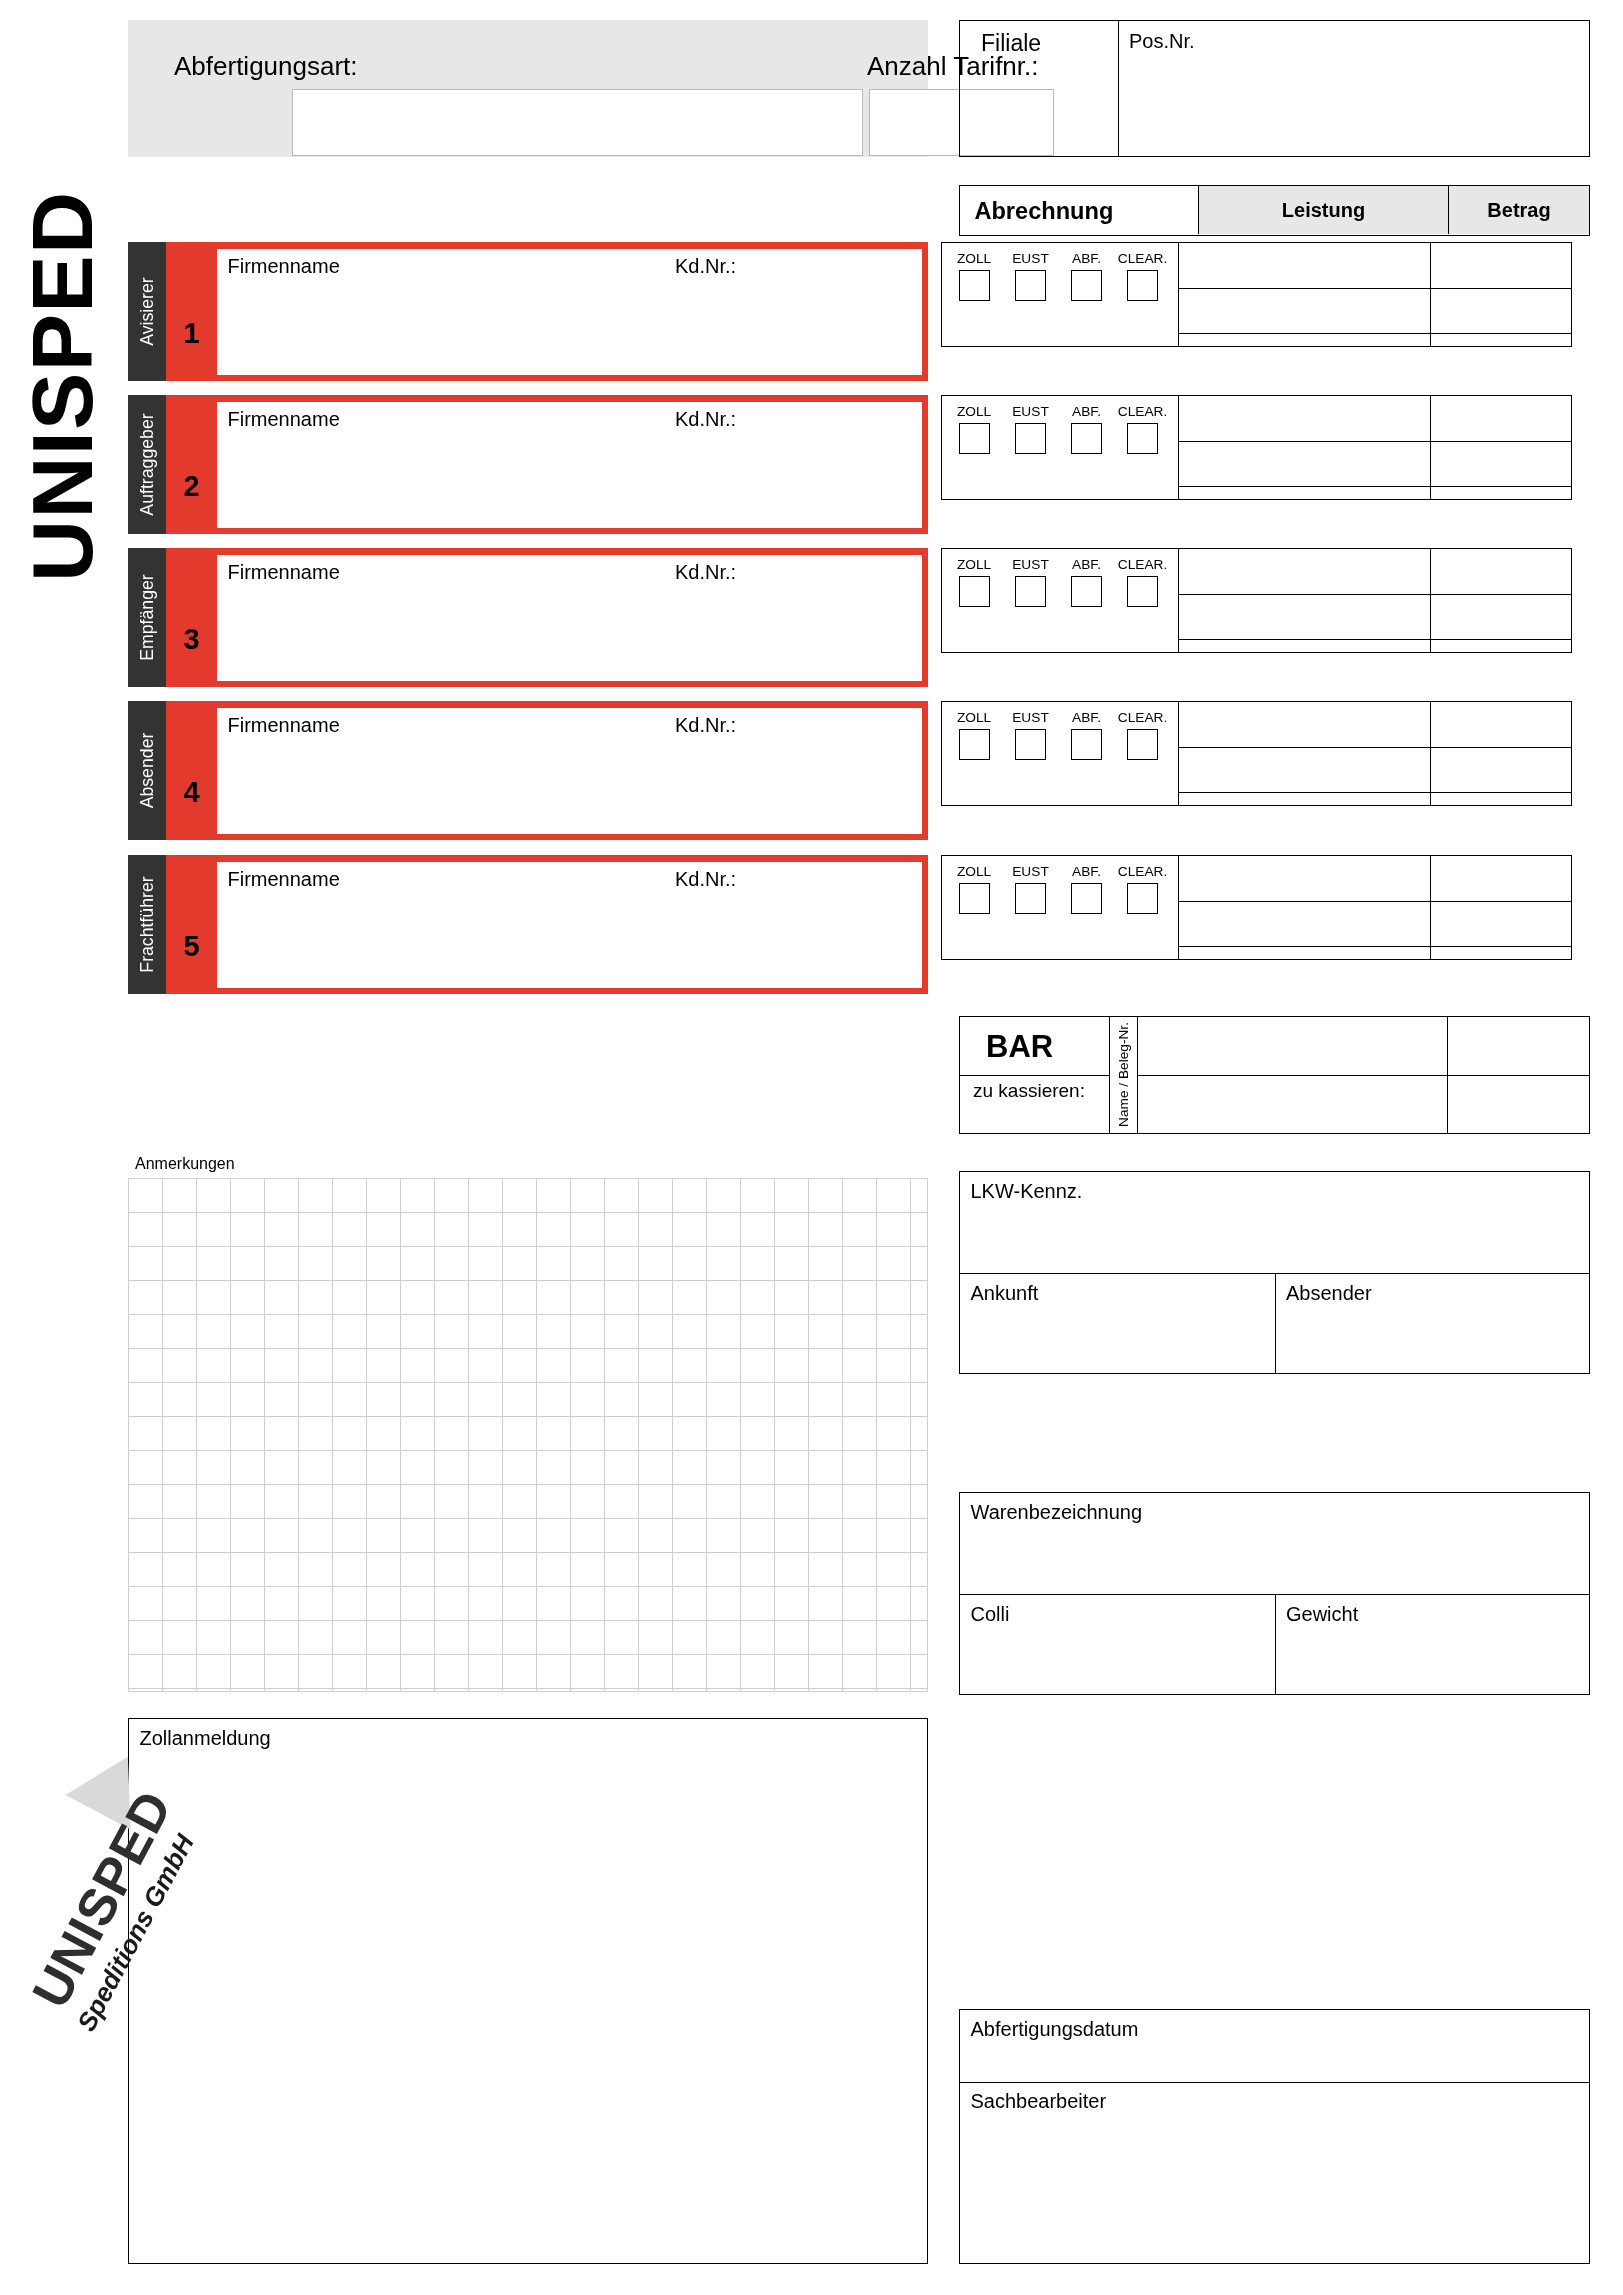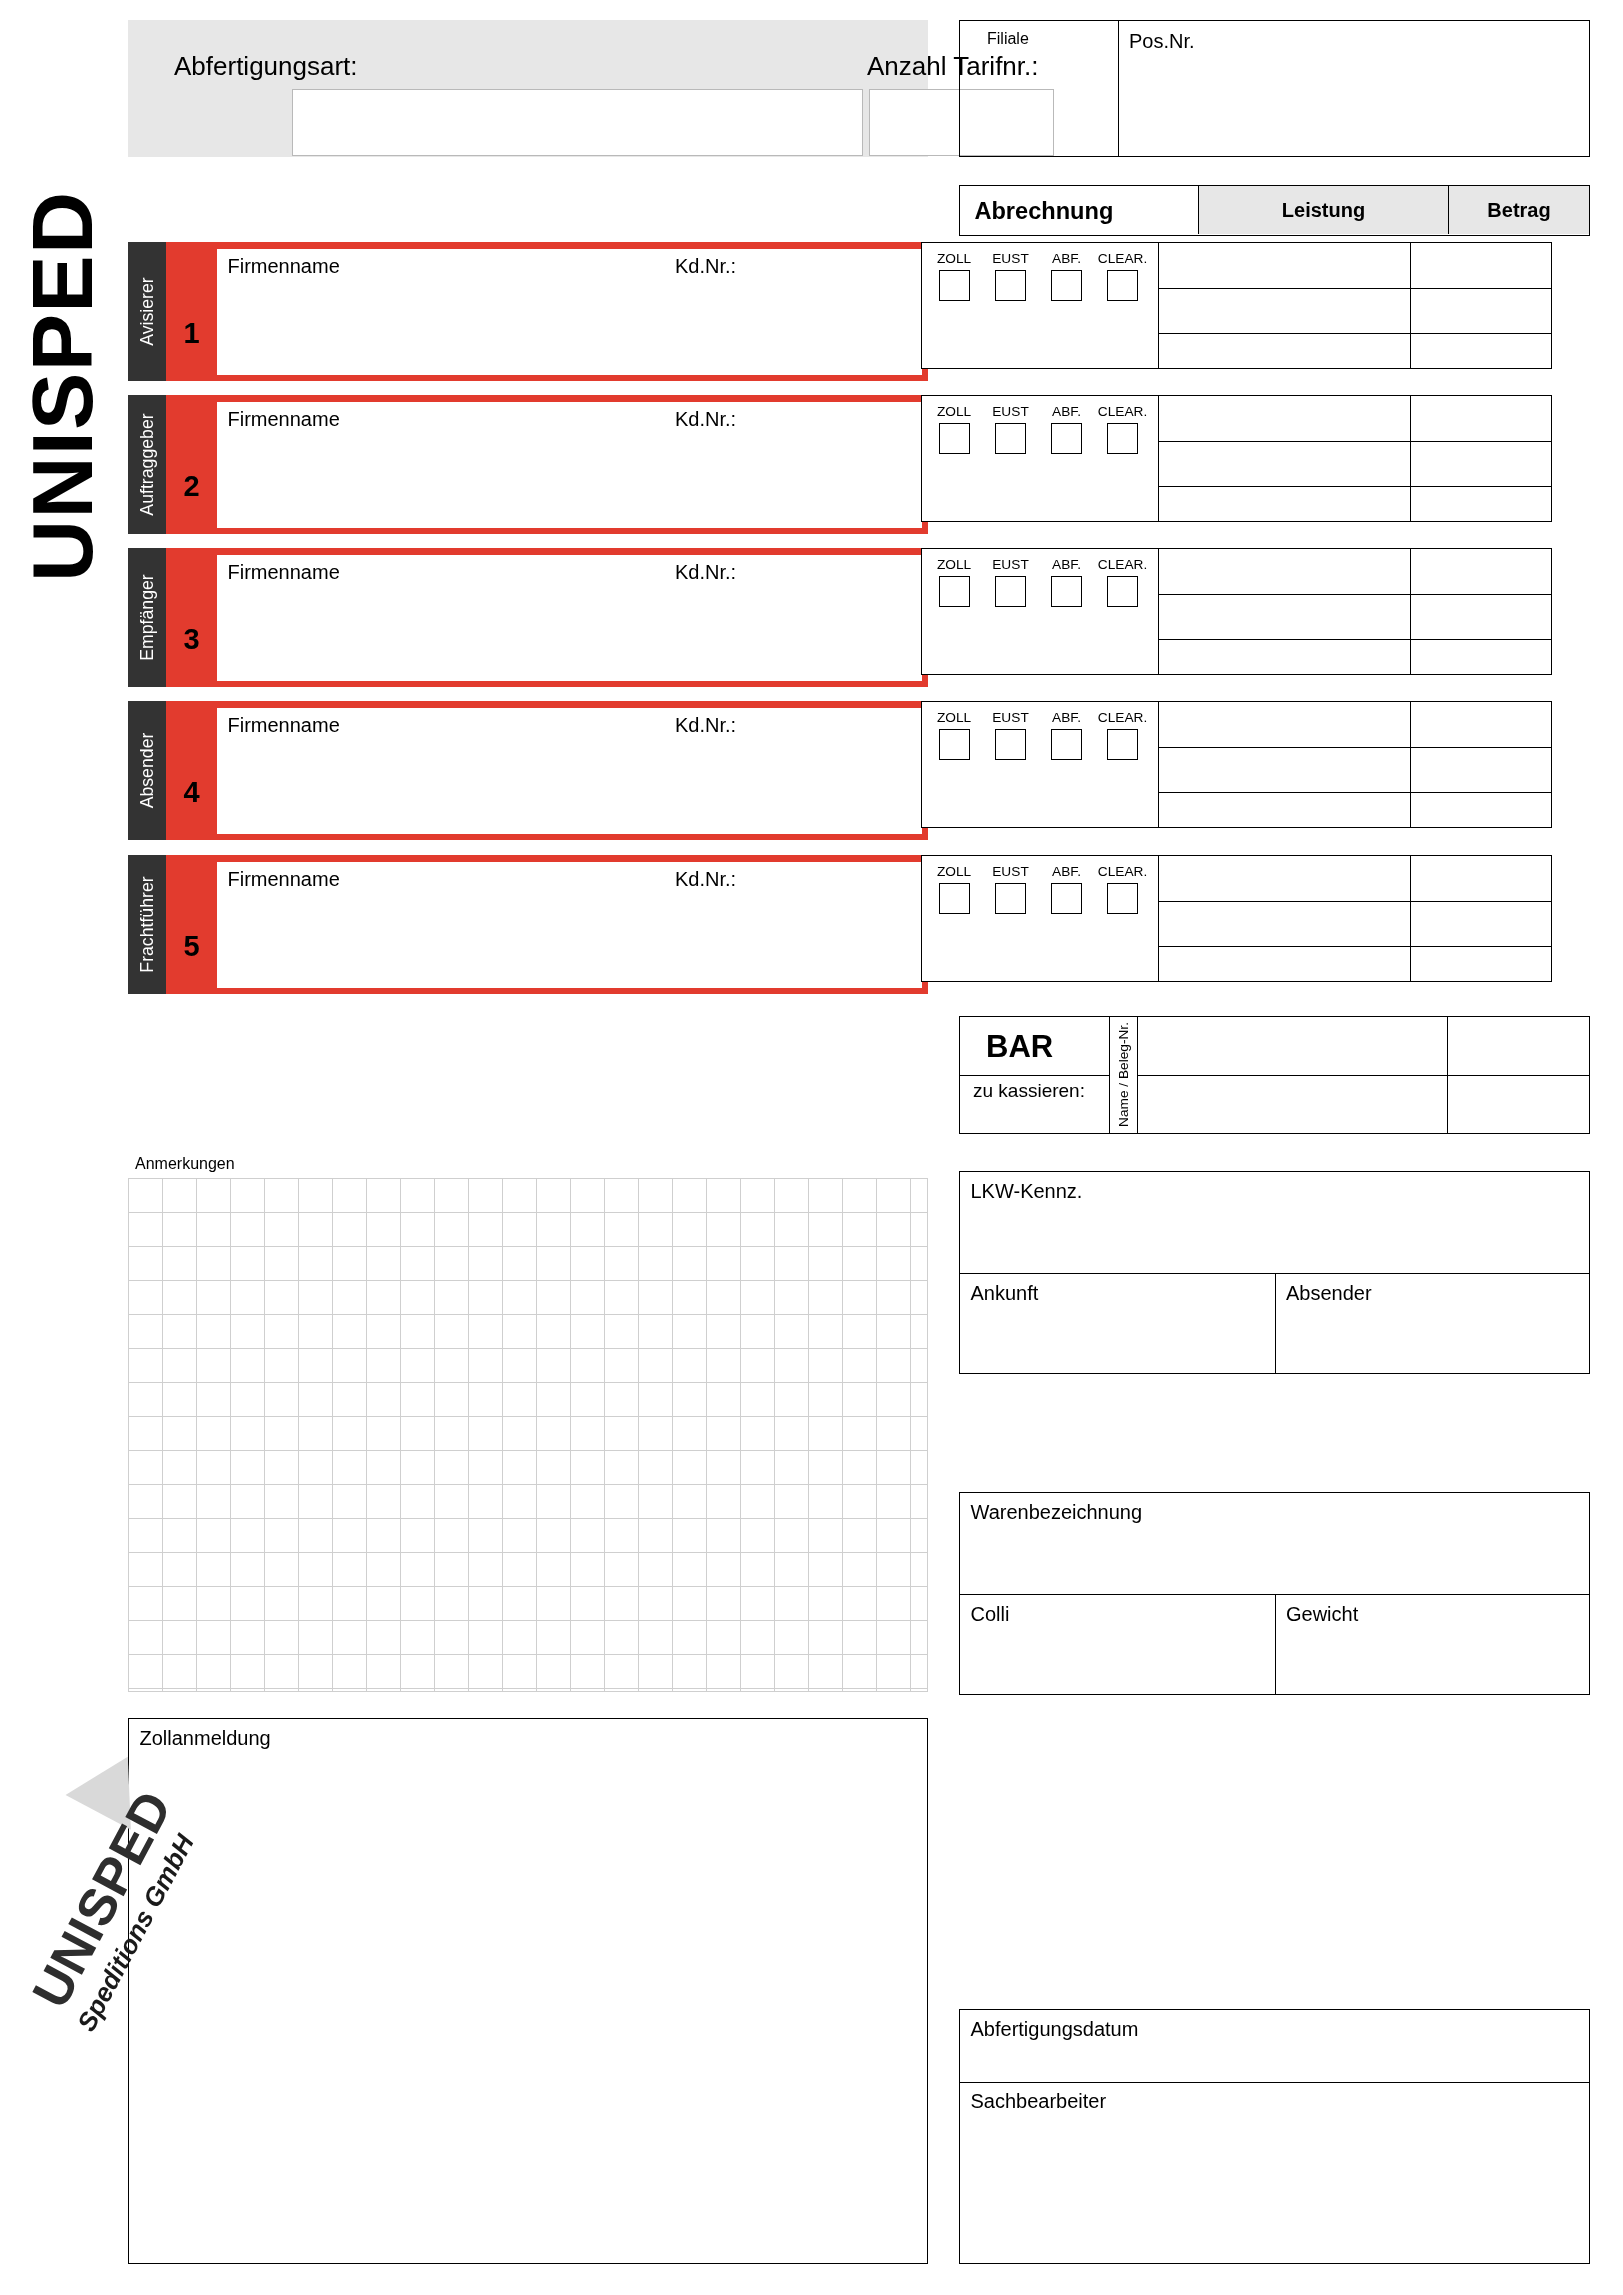--- a/index.html
+++ b/index.html
@@ -93,23 +93,23 @@
   .hdr-right .divider {
     position: absolute;
     left: 158px;
     top: 0;
     width: 1.3px;
     height: 100%;
     background: #000000;
   }
   .hdr-right .lbl-filiale {
     position: absolute;
-    left: 27px;
+    left: 21px;
     top: 9.2px;
-    font-size: 16px;
+    font-size: 23px;
   }
   .hdr-right .lbl-posnr {
     position: absolute;
     left: 169px;
     top: 9.2px;
     font-size: 20px;
   }
 
   
   .abr-head {
@@ -222,23 +222,23 @@
   .party .field .kdnr {
     position: absolute;
     left: 458px;
     top: 6.5px;
     font-size: 20px;
   }
 
   
   .abr-row {
     position: absolute;
-    left: 921px;
+    left: 941px;
     width: 631px;
-    height: 127px;
+    height: 105px;
     border: 1.3px solid #000000;
     box-sizing: border-box;
     background: #ffffff;
   }
   .abr-row .checks {
     position: absolute;
     left: 0; top: 0;
     width: 237px;
     height: 100%;
     border-right: 1.3px solid #000;

